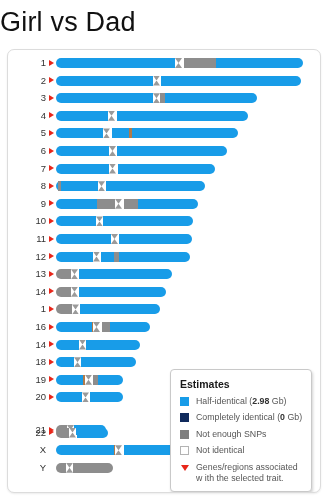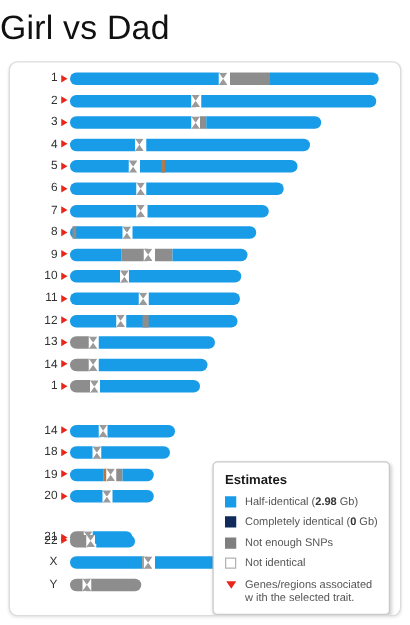--- a/index.html
+++ b/index.html
@@ -256,20 +256,34 @@
         <div class="marker-tri"></div>
         <div class="bar-wrap" style="width: 104px;">
           <div class="seg gray cap-l" style="left: 0px; width: 17px;"></div>
           <div class="seg blue cap-r" style="left: 24px; width: 80px;"></div>
           <div class="centro" style="left: 16px; width: 7px;">
             <div class="tri-t"></div>
             <div class="tri-b"></div>
           </div>
         </div>
       </div>
+      <div class="chrom-row" style="top: 269px;">
+        <div class="chrom-label">16</div>
+        <div class="marker-tri"></div>
+        <div class="bar-wrap" style="width: 94px;">
+          <div class="seg blue cap-l" style="left: 0px; width: 36px;"></div>
+          <div class="seg tan" style="left: 36px; width: 4px;"></div>
+          <div class="seg gray" style="left: 46px; width: 8px;"></div>
+          <div class="seg blue cap-r" style="left: 54px; width: 40px;"></div>
+          <div class="centro" style="left: 37px; width: 7px;">
+            <div class="tri-t"></div>
+            <div class="tri-b"></div>
+          </div>
+        </div>
+      </div>
       <div class="chrom-row" style="top: 286.6px;">
         <div class="chrom-label">14</div>
         <div class="marker-tri"></div>
         <div class="bar-wrap" style="width: 84px;">
           <div class="seg blue cap-l" style="left: 0px; width: 25px;"></div>
           <div class="seg blue cap-r" style="left: 27px; width: 57px;"></div>
           <div class="centro" style="left: 23px; width: 7px;">
             <div class="tri-t"></div>
             <div class="tri-b"></div>
           </div>

